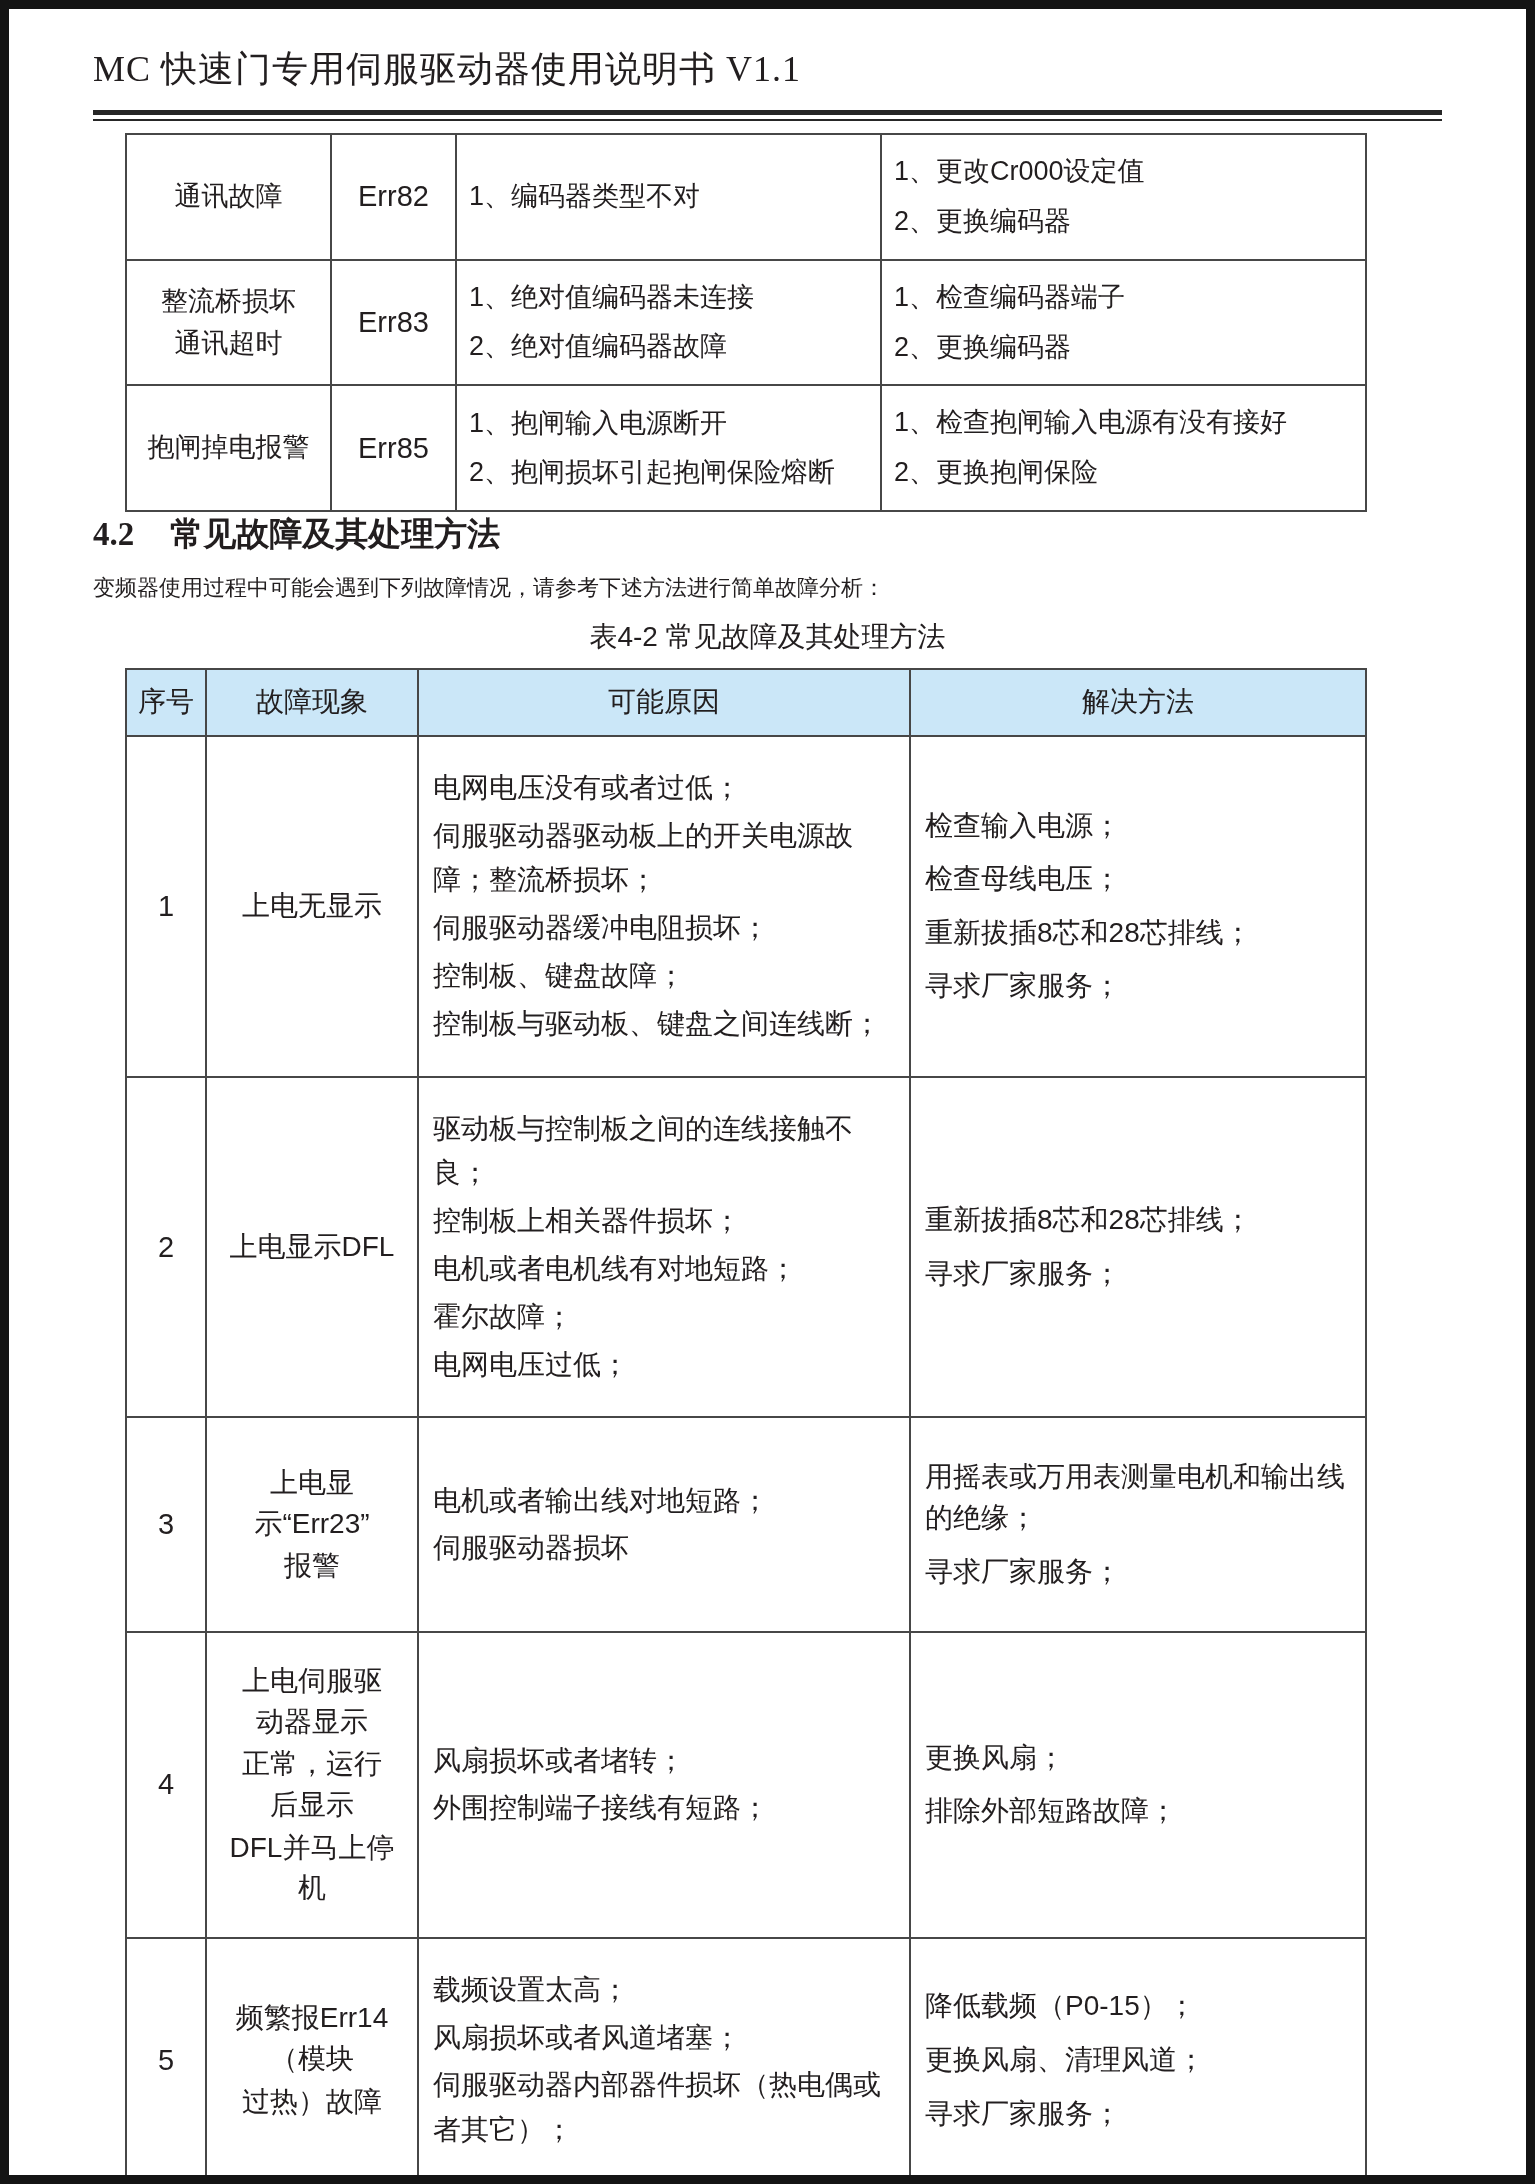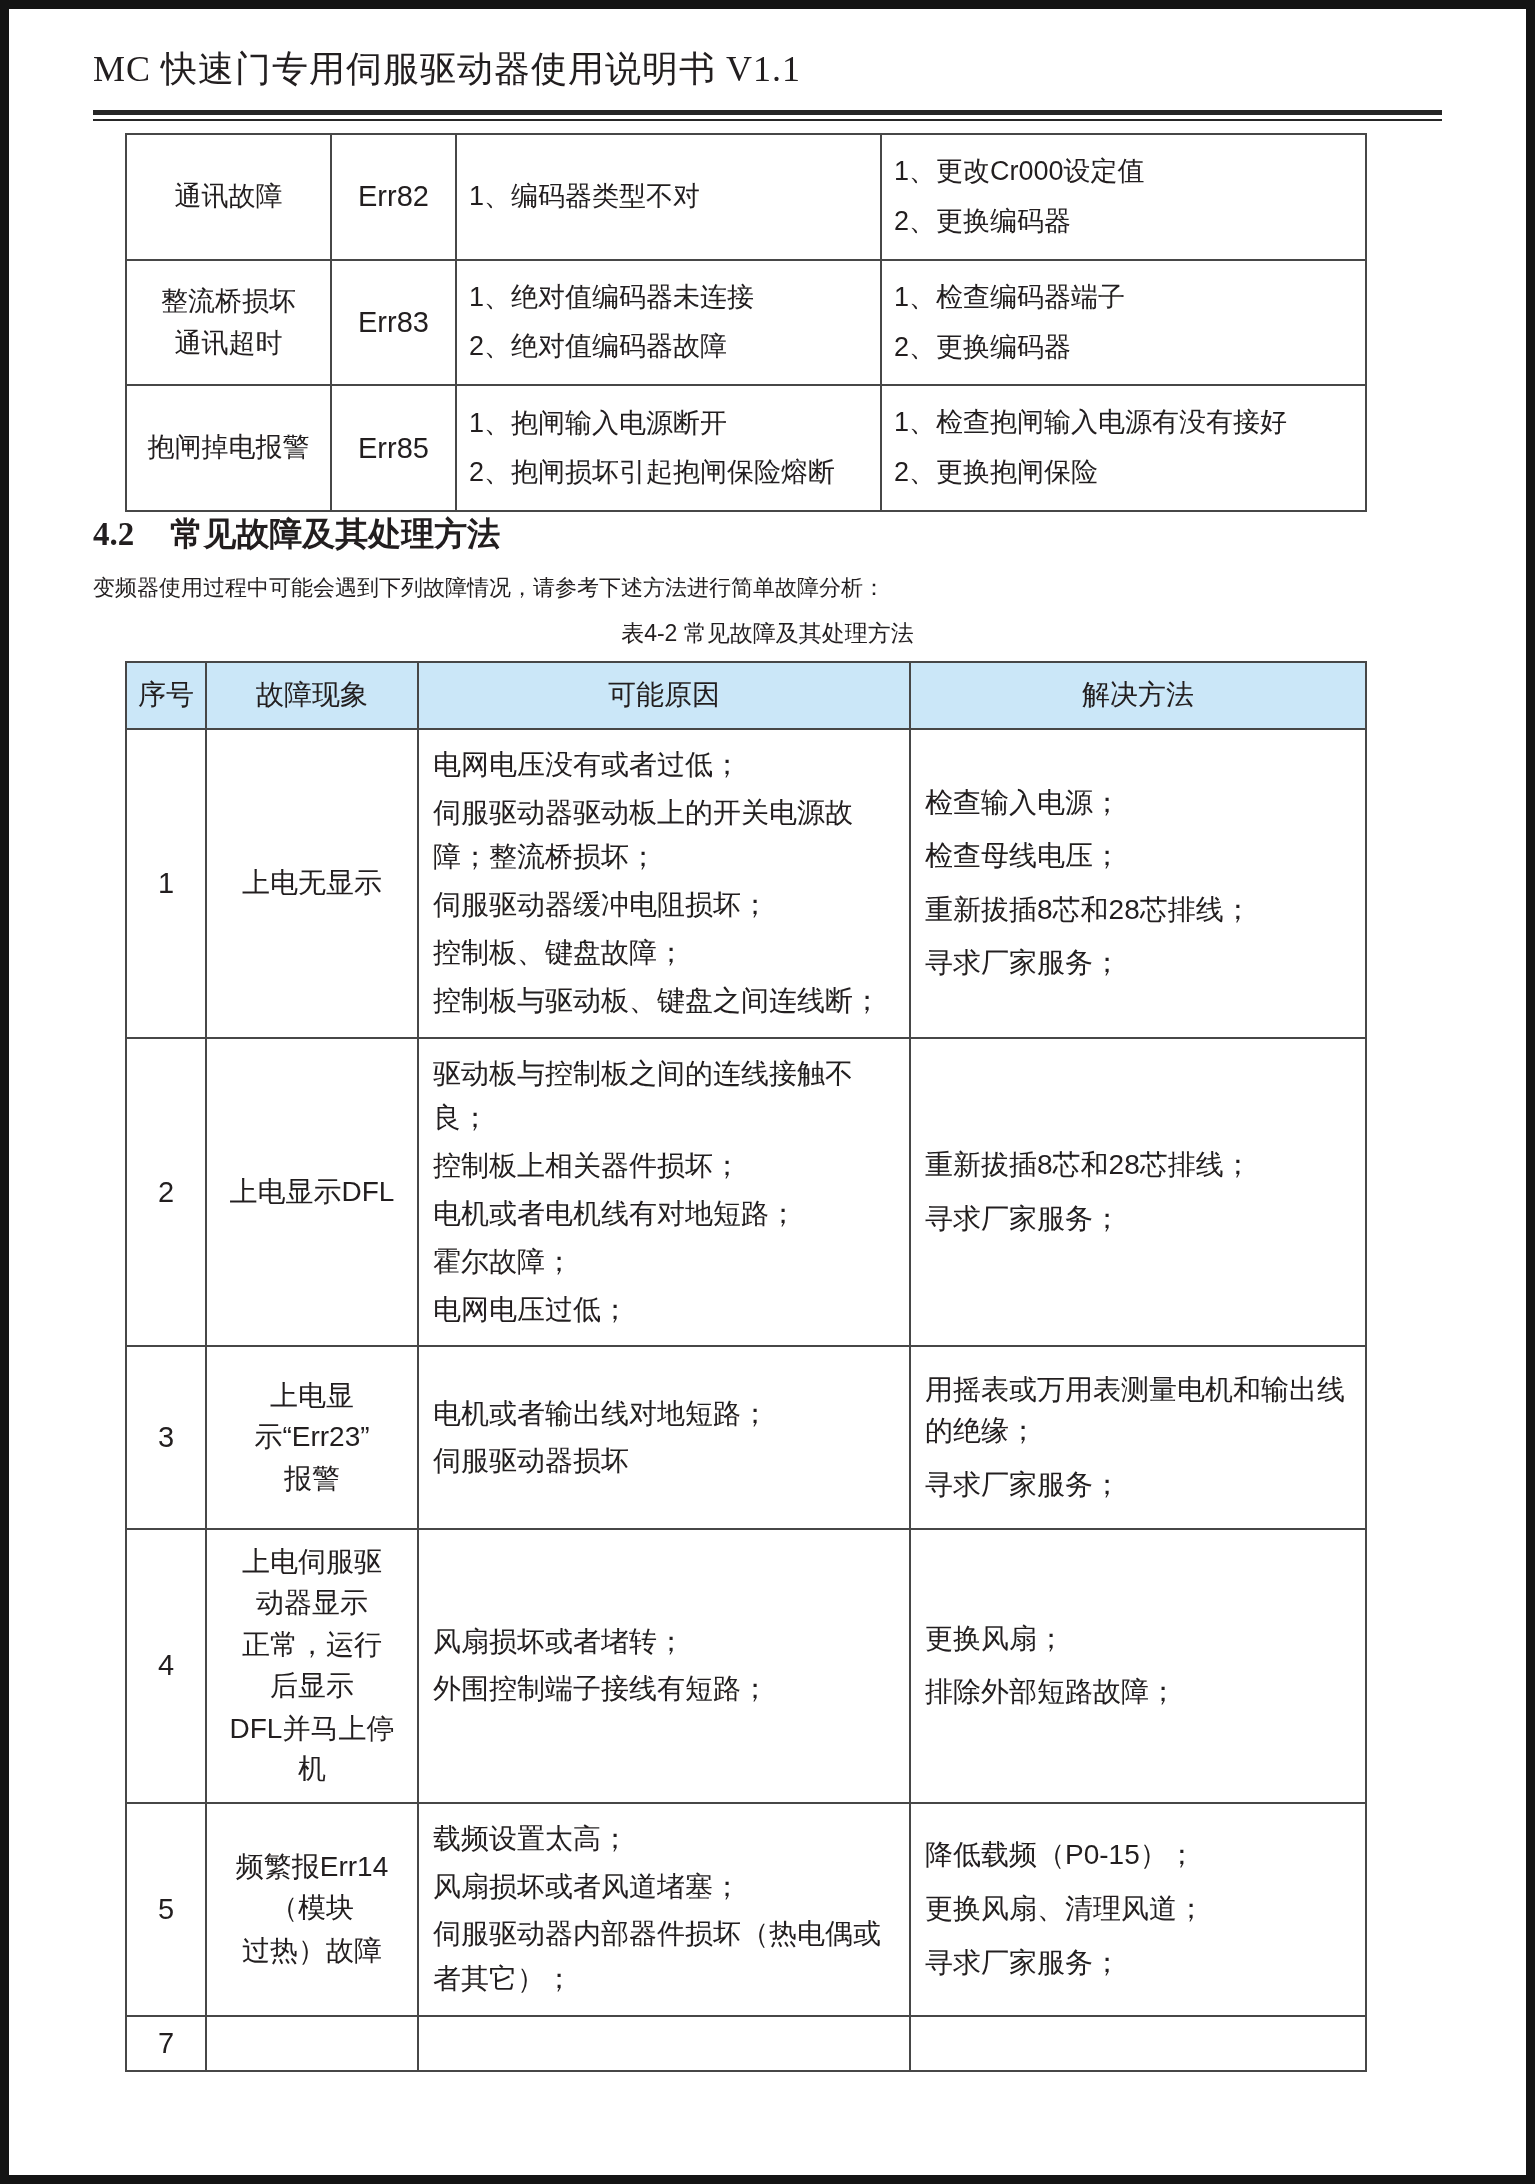--- a/index.html
+++ b/index.html
@@ -53,32 +53,32 @@
   }
   .section-heading .num{margin-right:36px;}
   .intro{
     margin:16px 0 0 0;
     font-size:22px;
     line-height:1.4;
   }
   .caption{
     margin-top:14px;
     text-align:center;
-    font-size:23px;
+    font-size:28px;
   }
   
   .fault-table{width:1240px;margin-top:12px;}
   .fault-table th{
     background:var(--table-header-bg);
     font-weight:normal;
     font-size:28px;
     height:67px;
     text-align:center;
   }
-  .fault-table td{font-size:28px;padding:10px 14px;}
+  .fault-table td{font-size:28px;padding:26px 14px;}
   .fault-table td.no{text-align:center;font-size:29px;}
   .fault-table td.phen{text-align:center;line-height:1.45;}
   .fault-table td.phen .ln{margin:2px 8px;}
   .fault-table td.cause{line-height:1.6;}
   .fault-table td.cause .ln{margin:3px 0;}
   .fault-table td.sol{line-height:1.45;}
   .fault-table td.sol .ln{margin:13px 0;}
 </style>
 </head>
 <body>

